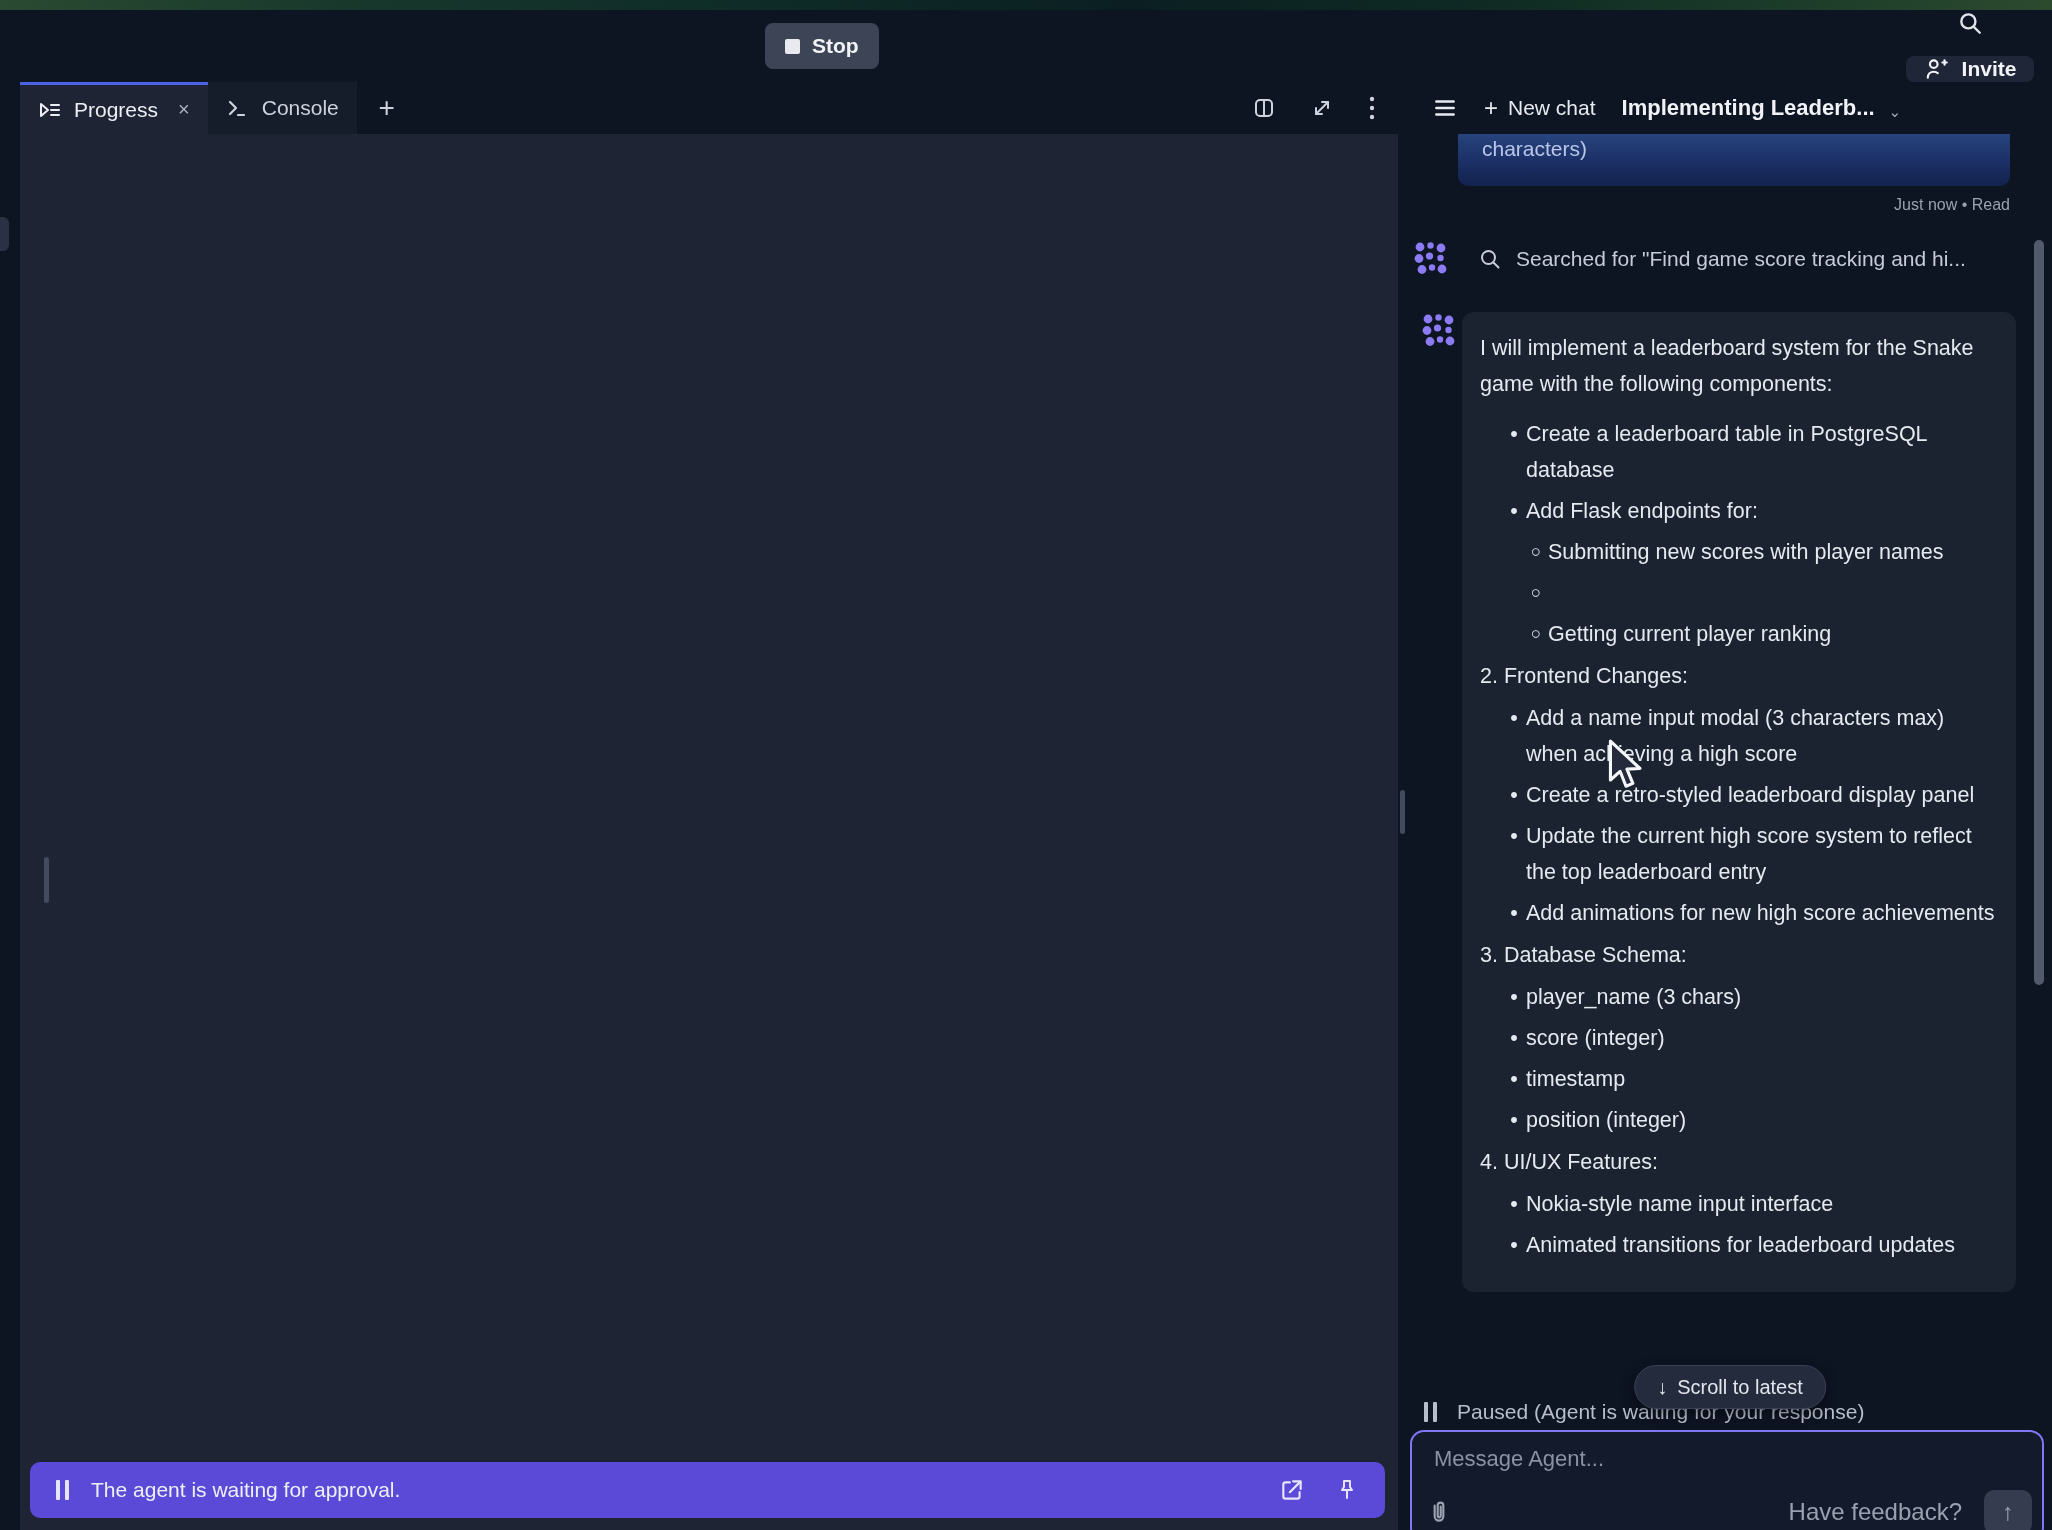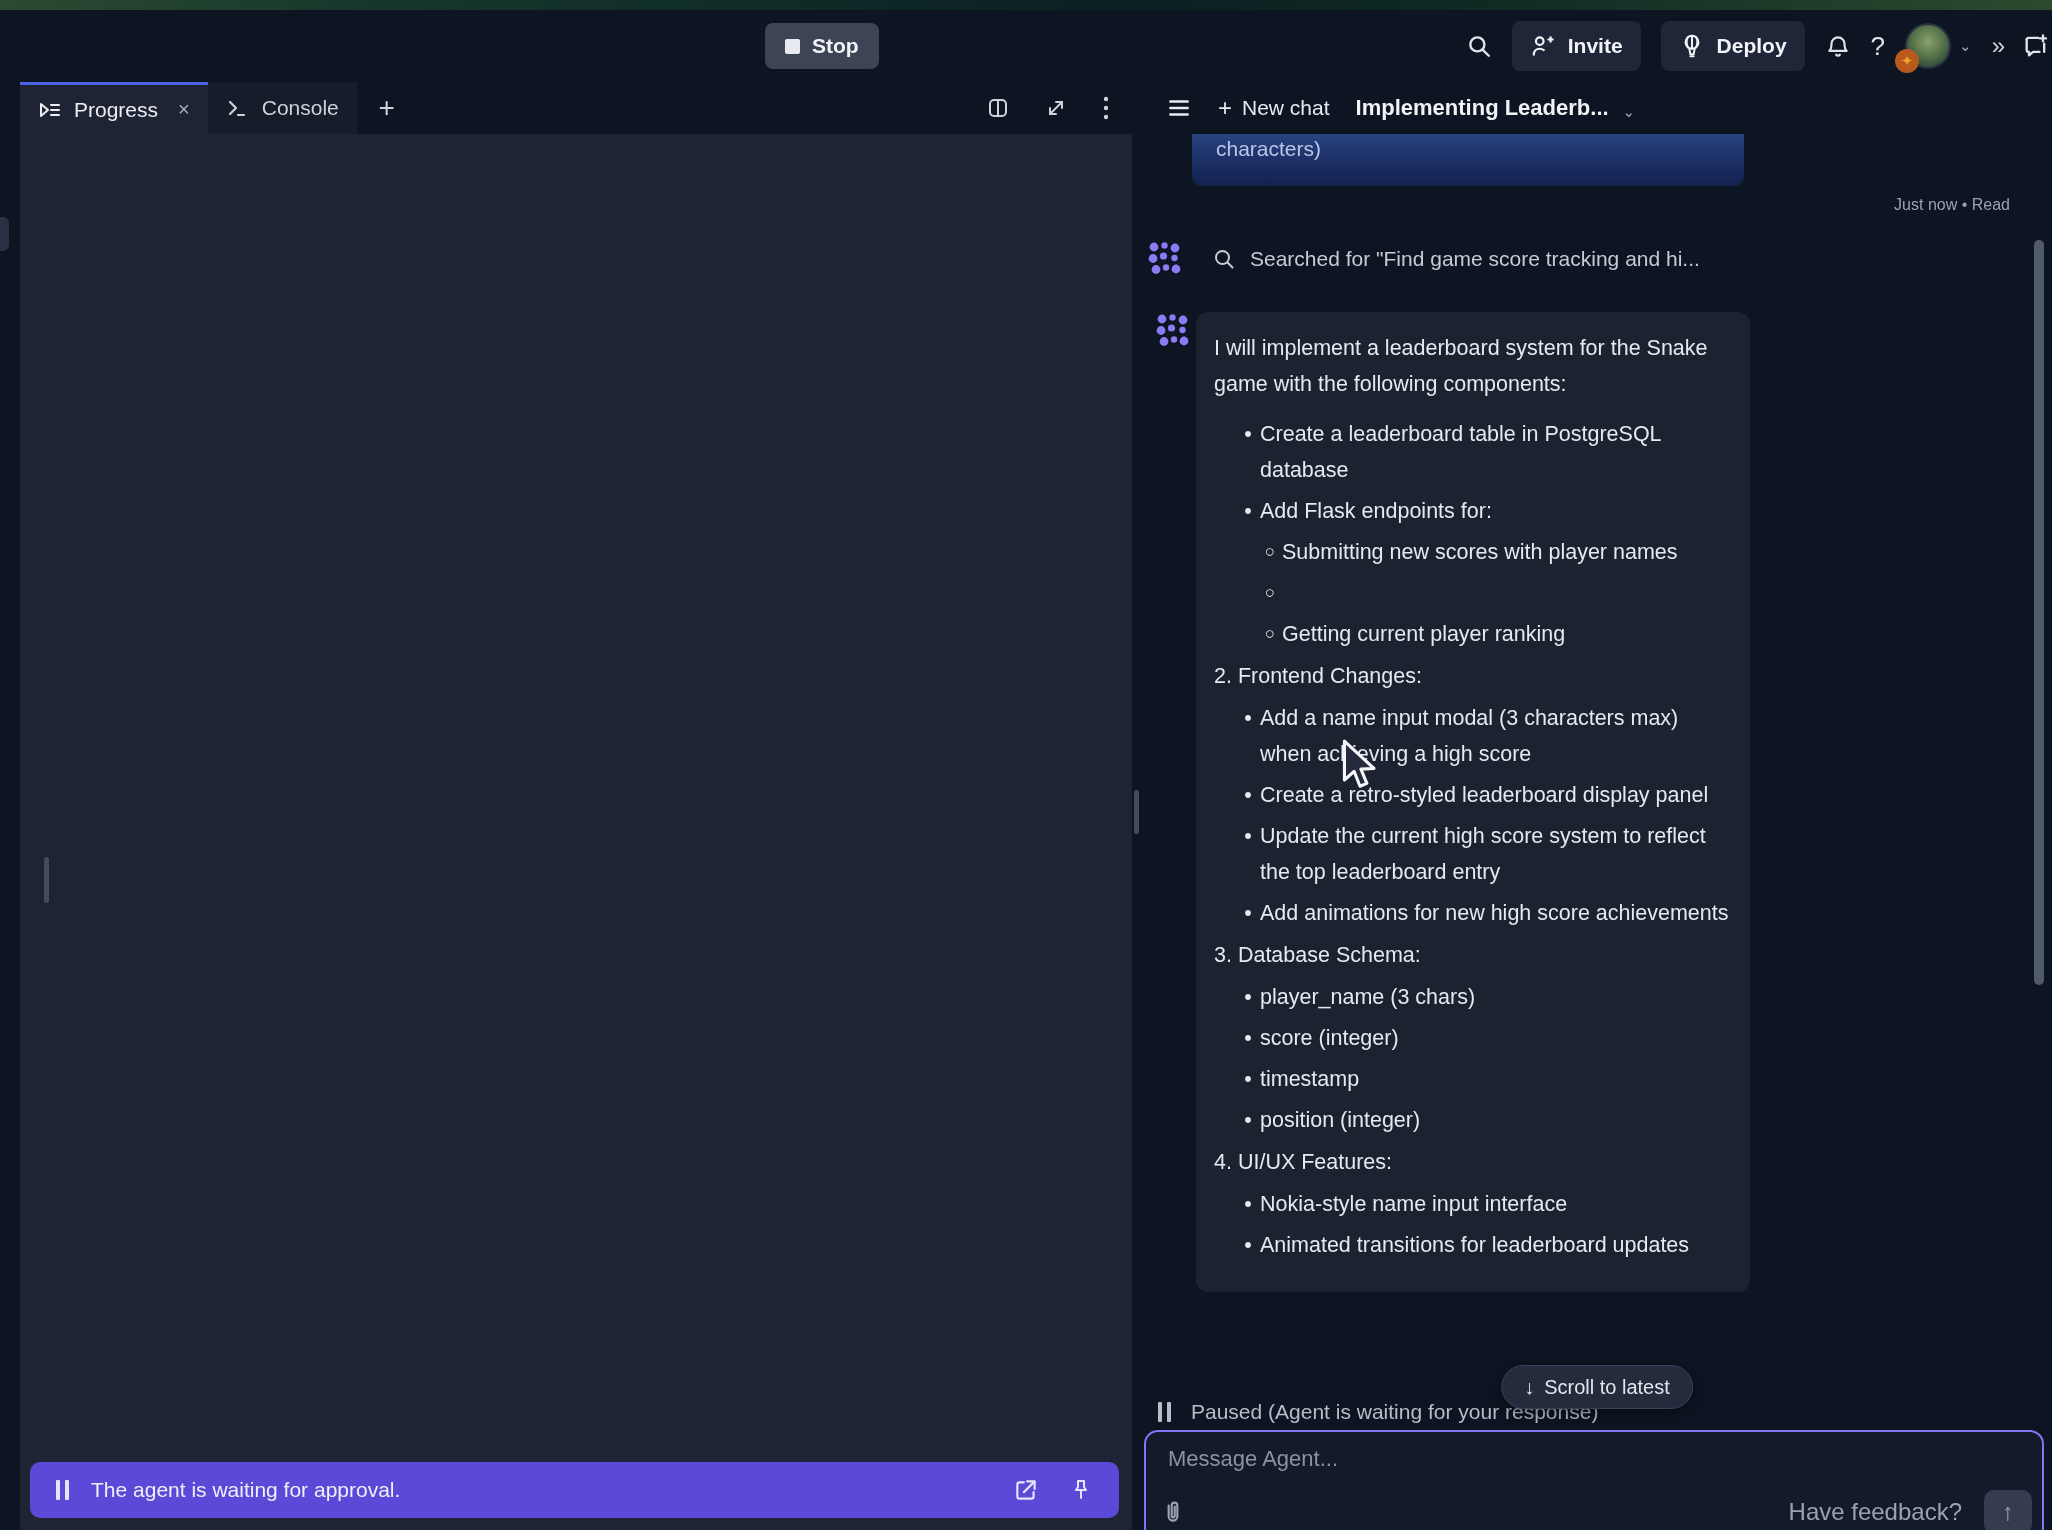--- a/index.html
+++ b/index.html
@@ -16,21 +16,21 @@
   
   .topbar{ position:absolute; top:10px; left:0; right:0; height:72px; background:#0d1422; }
   .stop-btn{
     position:absolute; left:765px; top:13px; height:46px; padding:0 20px;
     display:flex; align-items:center; gap:12px; background:#3d4456; border:none;
     border-radius:8px; color:#f2f4f8; font-size:21px; font-weight:600; cursor:pointer;
     font-family:inherit;
   }
   .stop-square{ width:15px; height:15px; background:#e8eaef; border-radius:2px; }
   .topbar-right{
-    position:absolute; right:2px; top:0; height:72px; display:flex; align-items:center; gap:20px;
+    position:absolute; right:10px; top:0; height:72px; display:flex; align-items:center; gap:20px;flex-direction:column;
   }
   .icon-btn{ background:none; border:none; color:#dfe3ea; display:flex; align-items:center; cursor:pointer; }
   .tb-btn{
     height:50px; padding:0 18px; display:flex; align-items:center; gap:12px;
     background:#1f2638; border:none; border-radius:8px; color:#f2f4f8;
     font-size:21px; font-weight:600; cursor:pointer; font-family:inherit;
   }
   .help-glyph{ font-size:26px; color:#dfe3ea; font-weight:400; }
   .avatar-wrap{ position:relative; display:flex; align-items:center; gap:8px; cursor:pointer; }
   .avatar{
@@ -43,21 +43,21 @@
     background:#b85a1e; display:flex; align-items:center; justify-content:center;
     color:#f0a42e; font-size:15px;
   }
   .chev{ color:#aab0bd; font-size:15px; }
   .collapse-glyph{ font-size:24px; color:#cfd4dd; letter-spacing:-3px; }
   
   .workspace{ position:absolute; top:82px; left:0; right:0; bottom:0; display:flex; }
   .left-rail{ position:relative; width:20px; background:#0d1422; }
   .rail-tab{ position:absolute; left:0; top:135px; width:9px; height:34px; background:#2a3144; border-radius:0 6px 6px 0; }
   
-  .main-pane{ position:relative; width:1112px; background:#0ea5e9; }
+  .main-pane{ position:relative; width:1378px; background:#0ea5e9; }
   .tabbar{ position:relative; height:52px; display:flex; align-items:stretch; background:#0d1422; }
   .tab{
     display:flex; align-items:center; gap:12px; padding:0 18px; font-size:21px; cursor:pointer;
     color:#cdd2dc; background:#151c2a; border:none; font-family:inherit;
   }
   .tab.active{ background:#1e2433; color:#eceef3; border-top:3px solid #4c63e6; }
   .tab .close-x{ color:#aab0bd; font-size:20px; margin-left:8px; cursor:pointer; }
   .tab-add{ width:60px; background:#0d1422; color:#cdd2dc; font-size:28px; border:none; cursor:pointer; }
   .tabbar-right{ position:absolute; right:22px; top:0; height:52px; display:flex; align-items:center; gap:34px; }
   .pane-content{ position:relative; height:1396px; background:#1e2433; }

